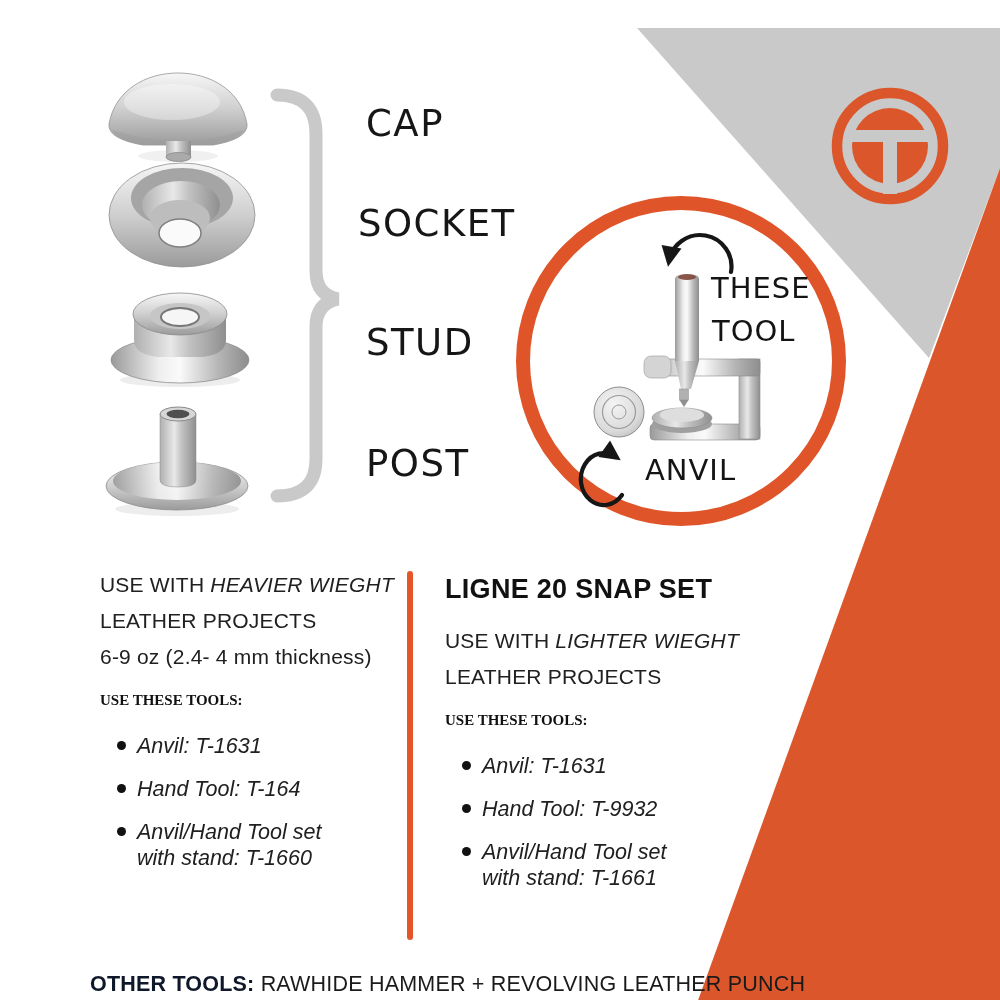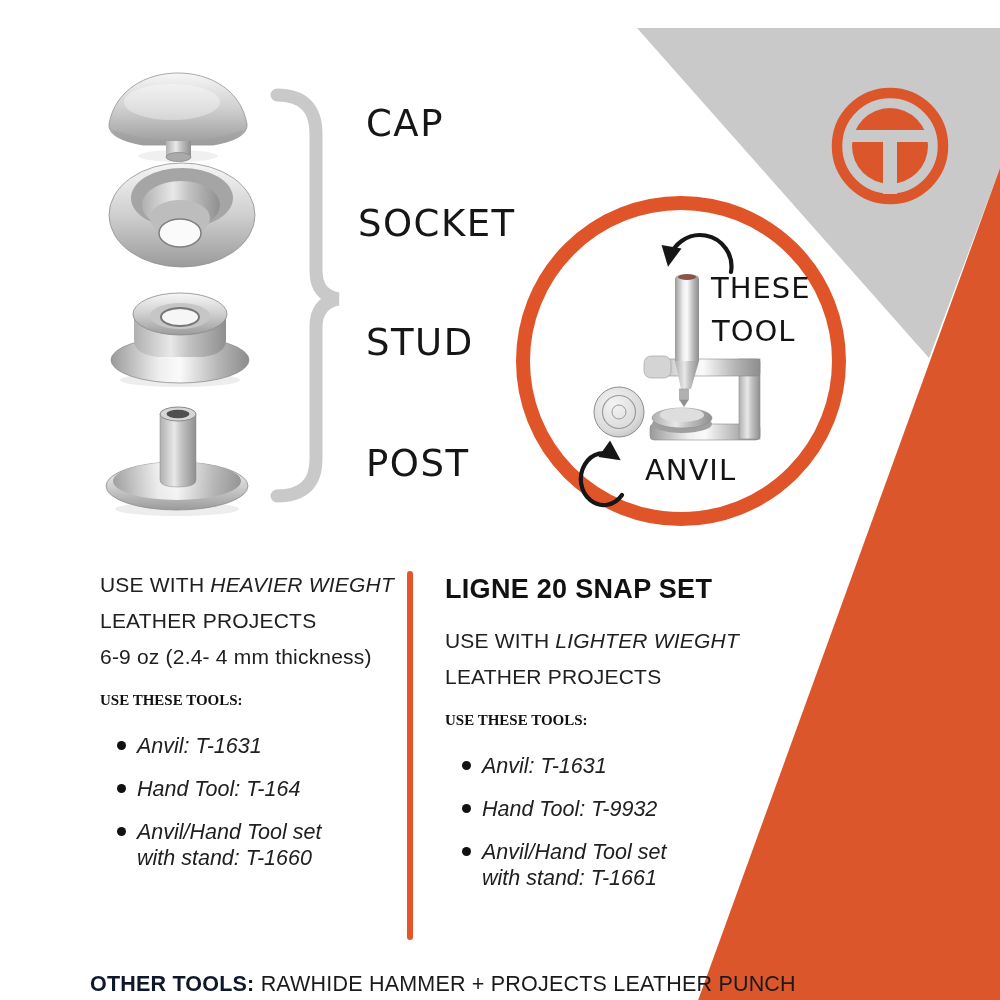--- a/index.html
+++ b/index.html
@@ -176,16 +176,16 @@
       <li><span class="dot"></span><span>Hand Tool: T-9932</span></li>
       <li>
           <span class="dot"></span>
         <div>Anvil/Hand Tool set</div>
         <div>with stand: T-1661</div>
       </li>
     </ul>
   </div>
 
   <div class="footer">
-    <span class="b">OTHER TOOLS:</span><span> RAWHIDE HAMMER + PROJECTS LEATHER PUNCH</span>
+    <span class="b">OTHER TOOLS:</span><span> RAWHIDE HAMMER + REVOLVING LEATHER PUNCH</span>
   </div>
 
 </div>
 
 </body></html>

